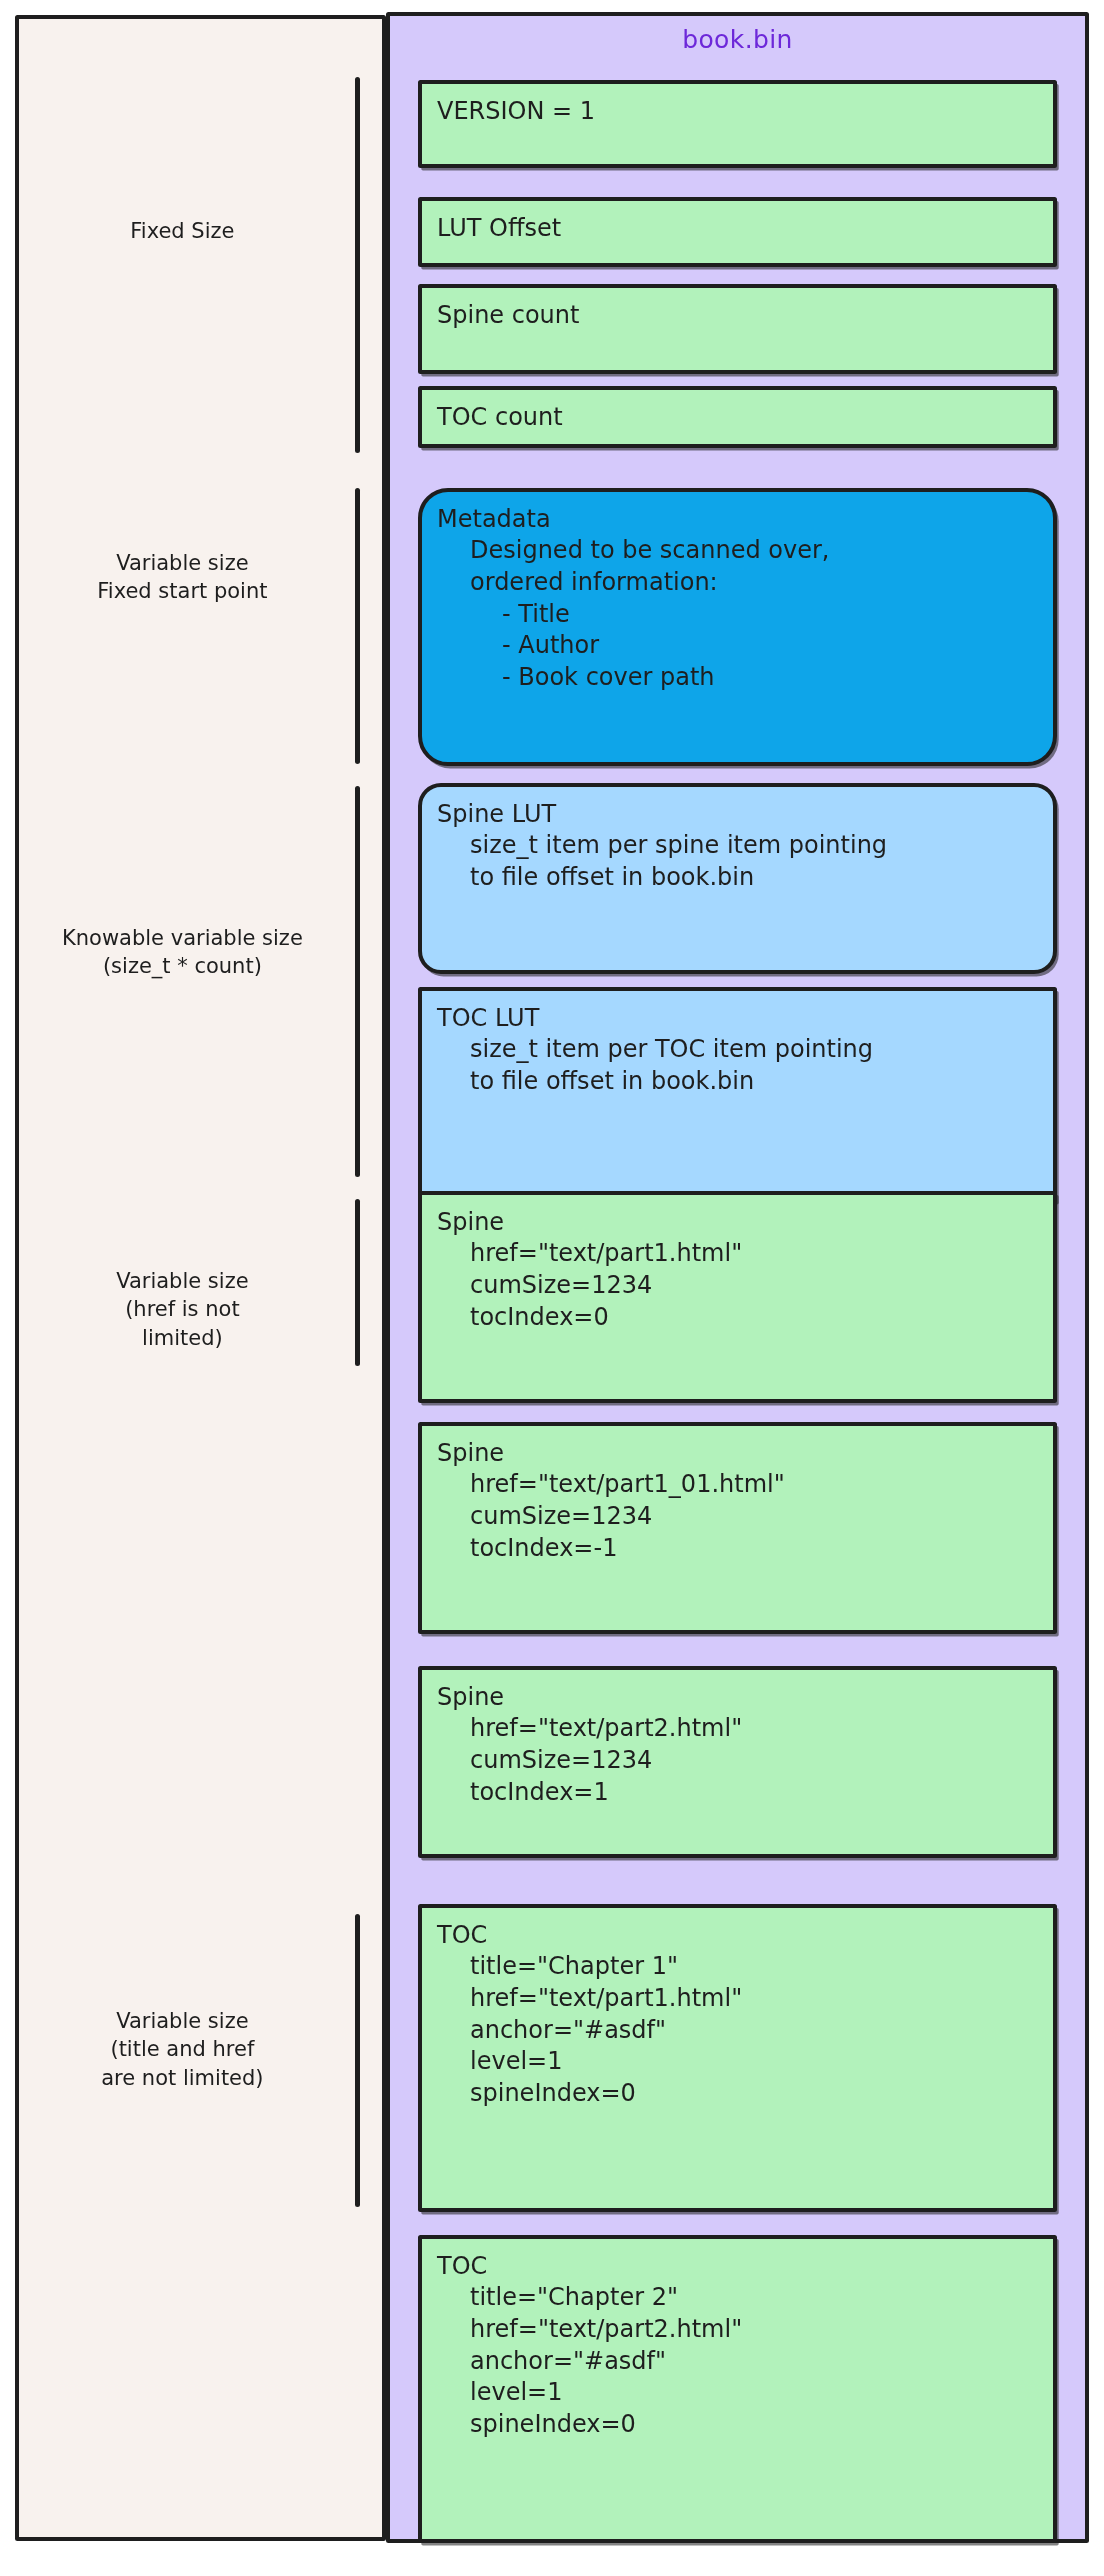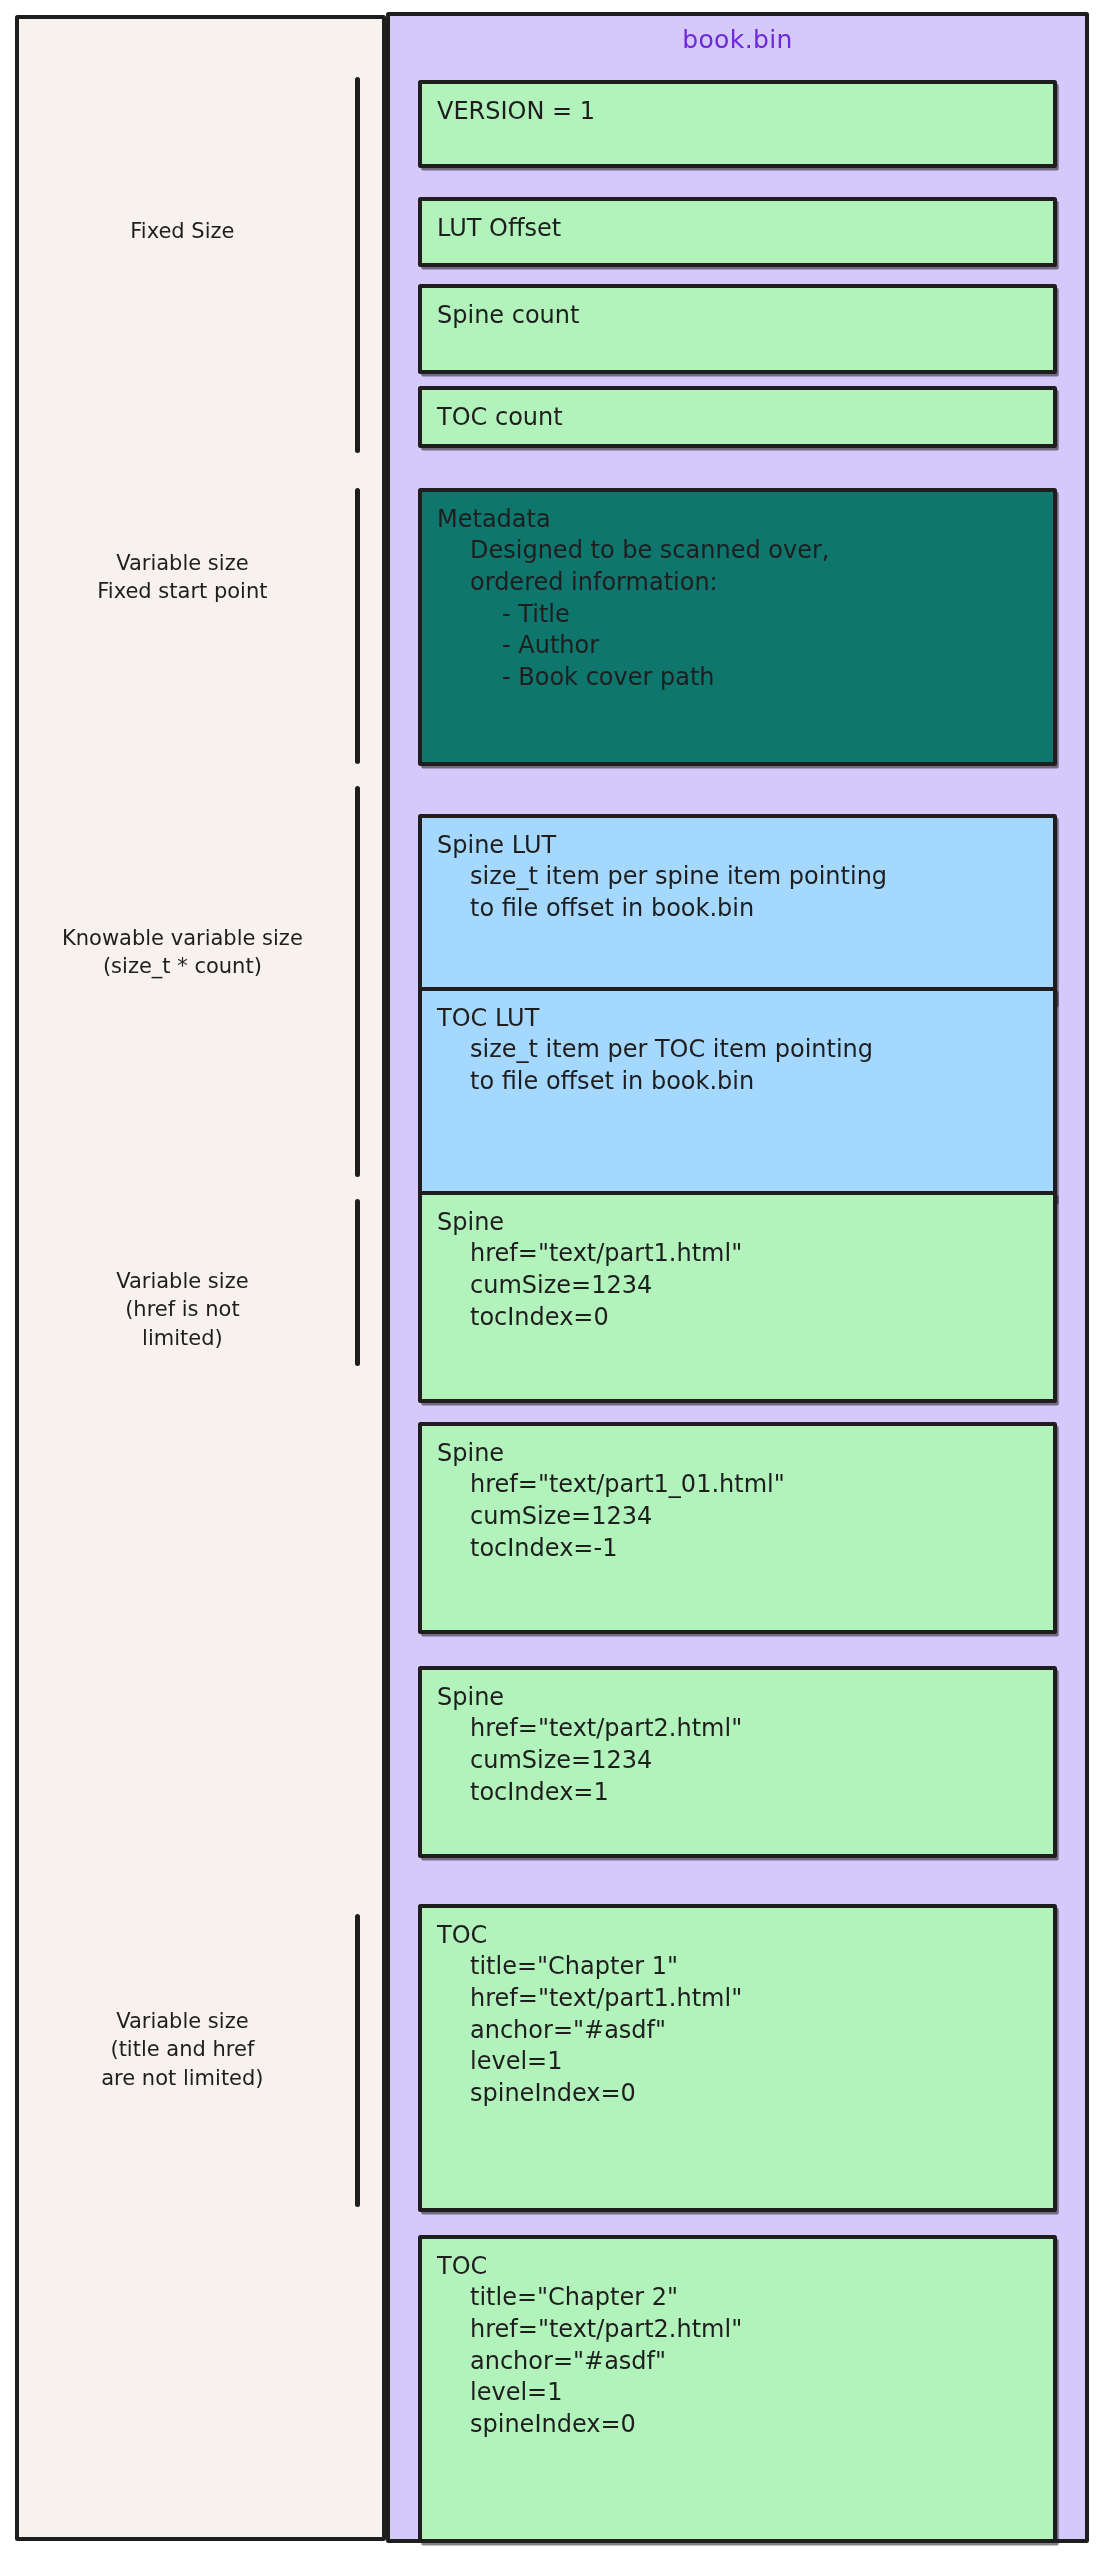--- a/index.html
+++ b/index.html
@@ -54,21 +54,21 @@
     border: 4.2px solid #1e1e1e;
     border-radius: 2.5px;
     padding: 11.7px 15px 13.4px 15px;
     font-size: 24px;
     line-height: 1.32;
     color: #1e1e1e;
     white-space: pre;
     box-shadow: 2.5px 3.3px 0 -0.8px rgba(30,30,30,.55);
   }
   .green  { background: #b2f2bb; }
-  .yellow { background: #0f766e; }
+  .yellow { background: #0ea5e9; border-radius: 30px; }
   .blue   { background: #a5d8ff; }
   .rec .ind1 { display:block; padding-left: 33px; }
   .rec .ind2 { display:block; padding-left: 65px; }
 
   
   .bracket {
     position: absolute;
     left: 355px;
     width: 5px;
     background: #1e1e1e;
@@ -124,21 +124,21 @@
         <div>(title and href</div>
         <div>are not limited)</div>
       </div>
     </div>
   <div id="records-layer">
       <div class="rec green" style="top: 80px; height: 88px;"><span class="" style="display: block;">VERSION = 1</span></div>
       <div class="rec green" style="top: 197px; height: 70px;"><span class="" style="display: block;">LUT Offset</span></div>
       <div class="rec green" style="top: 284px; height: 90px;"><span class="" style="display: block;">Spine count</span></div>
       <div class="rec green" style="top: 386px; height: 62px;"><span class="" style="display: block;">TOC count</span></div>
       <div class="rec yellow" style="top: 488px; height: 278px;"><span class="" style="display: block;">Metadata</span><span class="ind1">Designed to be scanned over,</span><span class="ind1">ordered information:</span><span class="ind2">- Title</span><span class="ind2">- Author</span><span class="ind2">- Book cover path</span></div>
-      <div class="rec blue" style="top: 814px; height: 191px;"><span class="" style="display: block;">Spine LUT</span><span class="ind1">size_t item per spine item pointing</span><span class="ind1">to file offset in book.bin</span></div>
+      <div class="rec blue" style="top: 783px; height: 191px; border-radius: 23px;"><span class="" style="display: block;">Spine LUT</span><span class="ind1">size_t item per spine item pointing</span><span class="ind1">to file offset in book.bin</span></div>
       <div class="rec blue" style="top: 987px; height: 215px;"><span class="" style="display: block;">TOC LUT</span><span class="ind1">size_t item per TOC item pointing</span><span class="ind1">to file offset in book.bin</span></div>
       <div class="rec green" style="top: 1191px; height: 212px;"><span class="" style="display: block;">Spine</span><span class="ind1">href="text/part1.html"</span><span class="ind1">cumSize=1234</span><span class="ind1">tocIndex=0</span></div>
       <div class="rec green" style="top: 1422px; height: 212px;"><span class="" style="display: block;">Spine</span><span class="ind1">href="text/part1_01.html"</span><span class="ind1">cumSize=1234</span><span class="ind1">tocIndex=-1</span></div>
       <div class="rec green" style="top: 1666px; height: 192px;"><span class="" style="display: block;">Spine</span><span class="ind1">href="text/part2.html"</span><span class="ind1">cumSize=1234</span><span class="ind1">tocIndex=1</span></div>
       <div class="rec green" style="top: 1904px; height: 308px;"><span class="" style="display: block;">TOC</span><span class="ind1">title="Chapter 1"</span><span class="ind1">href="text/part1.html"</span><span class="ind1">anchor="#asdf"</span><span class="ind1">level=1</span><span class="ind1">spineIndex=0</span></div>
       <div class="rec green" style="top: 2235px; height: 308px;"><span class="" style="display: block;">TOC</span><span class="ind1">title="Chapter 2"</span><span class="ind1">href="text/part2.html"</span><span class="ind1">anchor="#asdf"</span><span class="ind1">level=1</span><span class="ind1">spineIndex=0</span></div>
     </div>
 
 </div>
 

